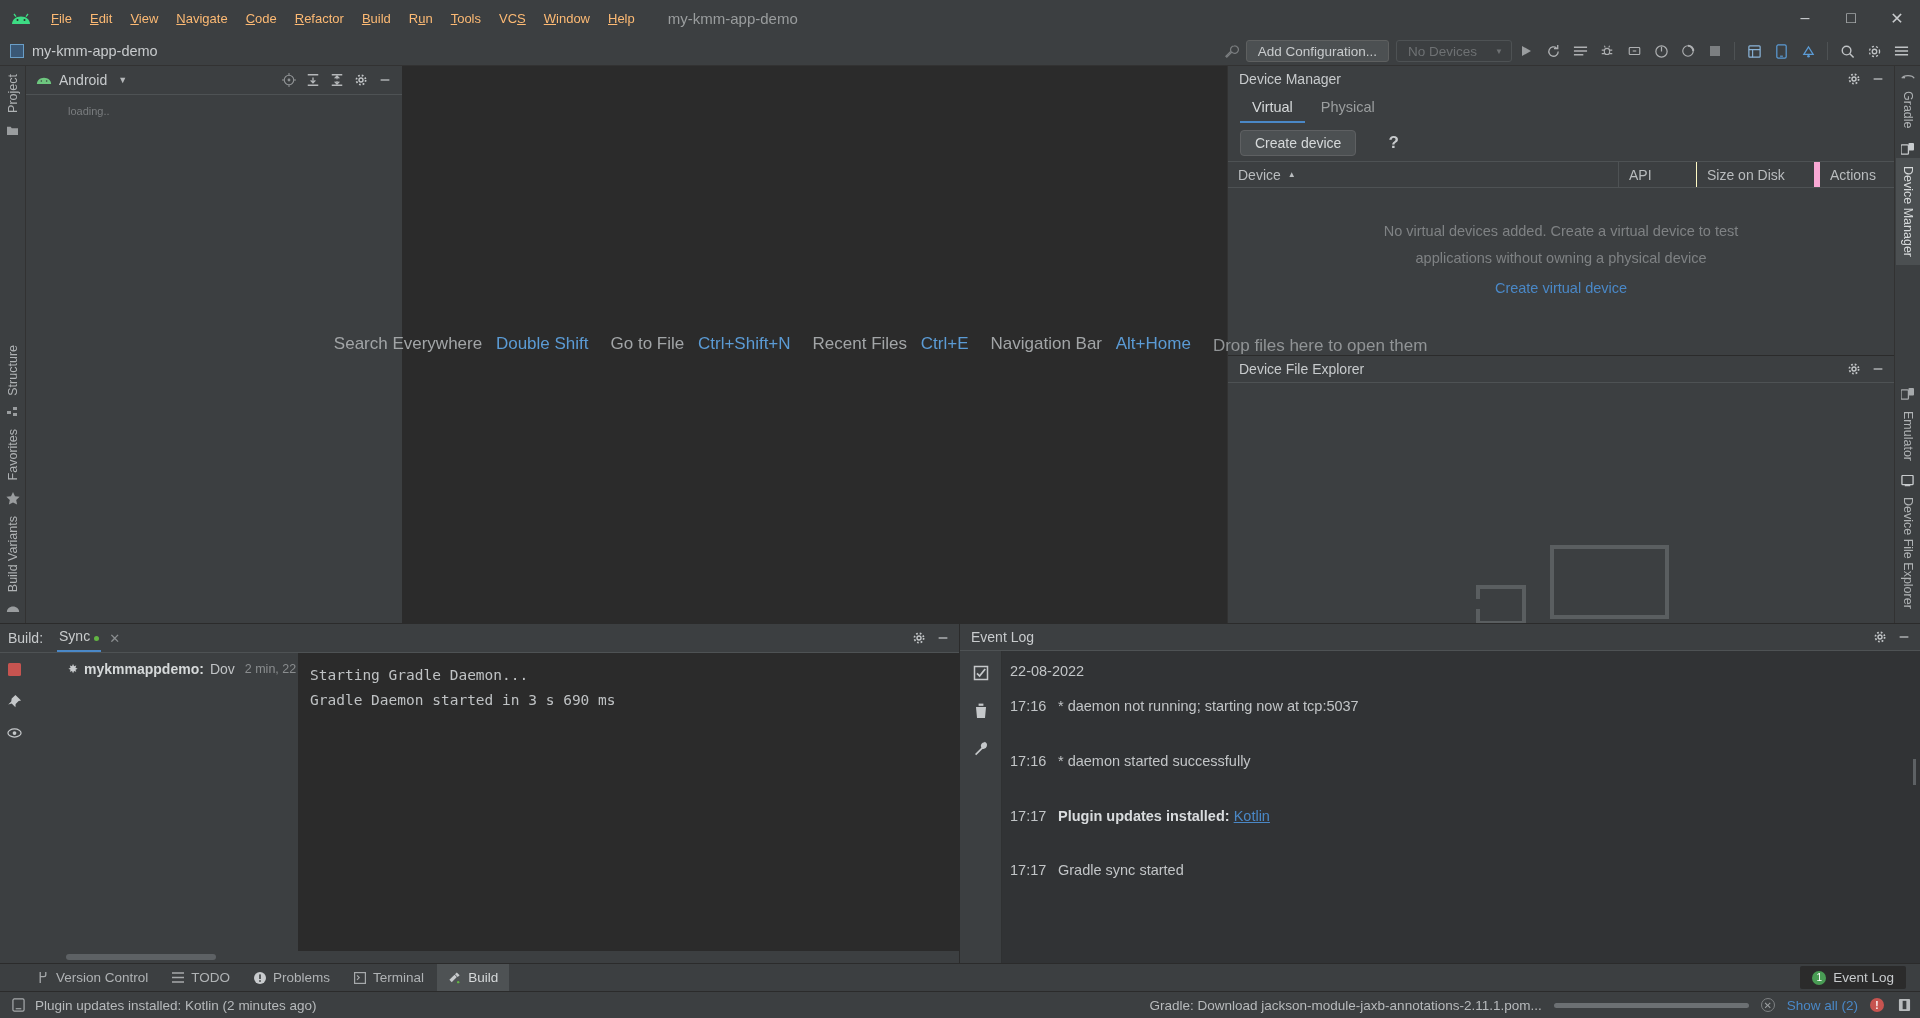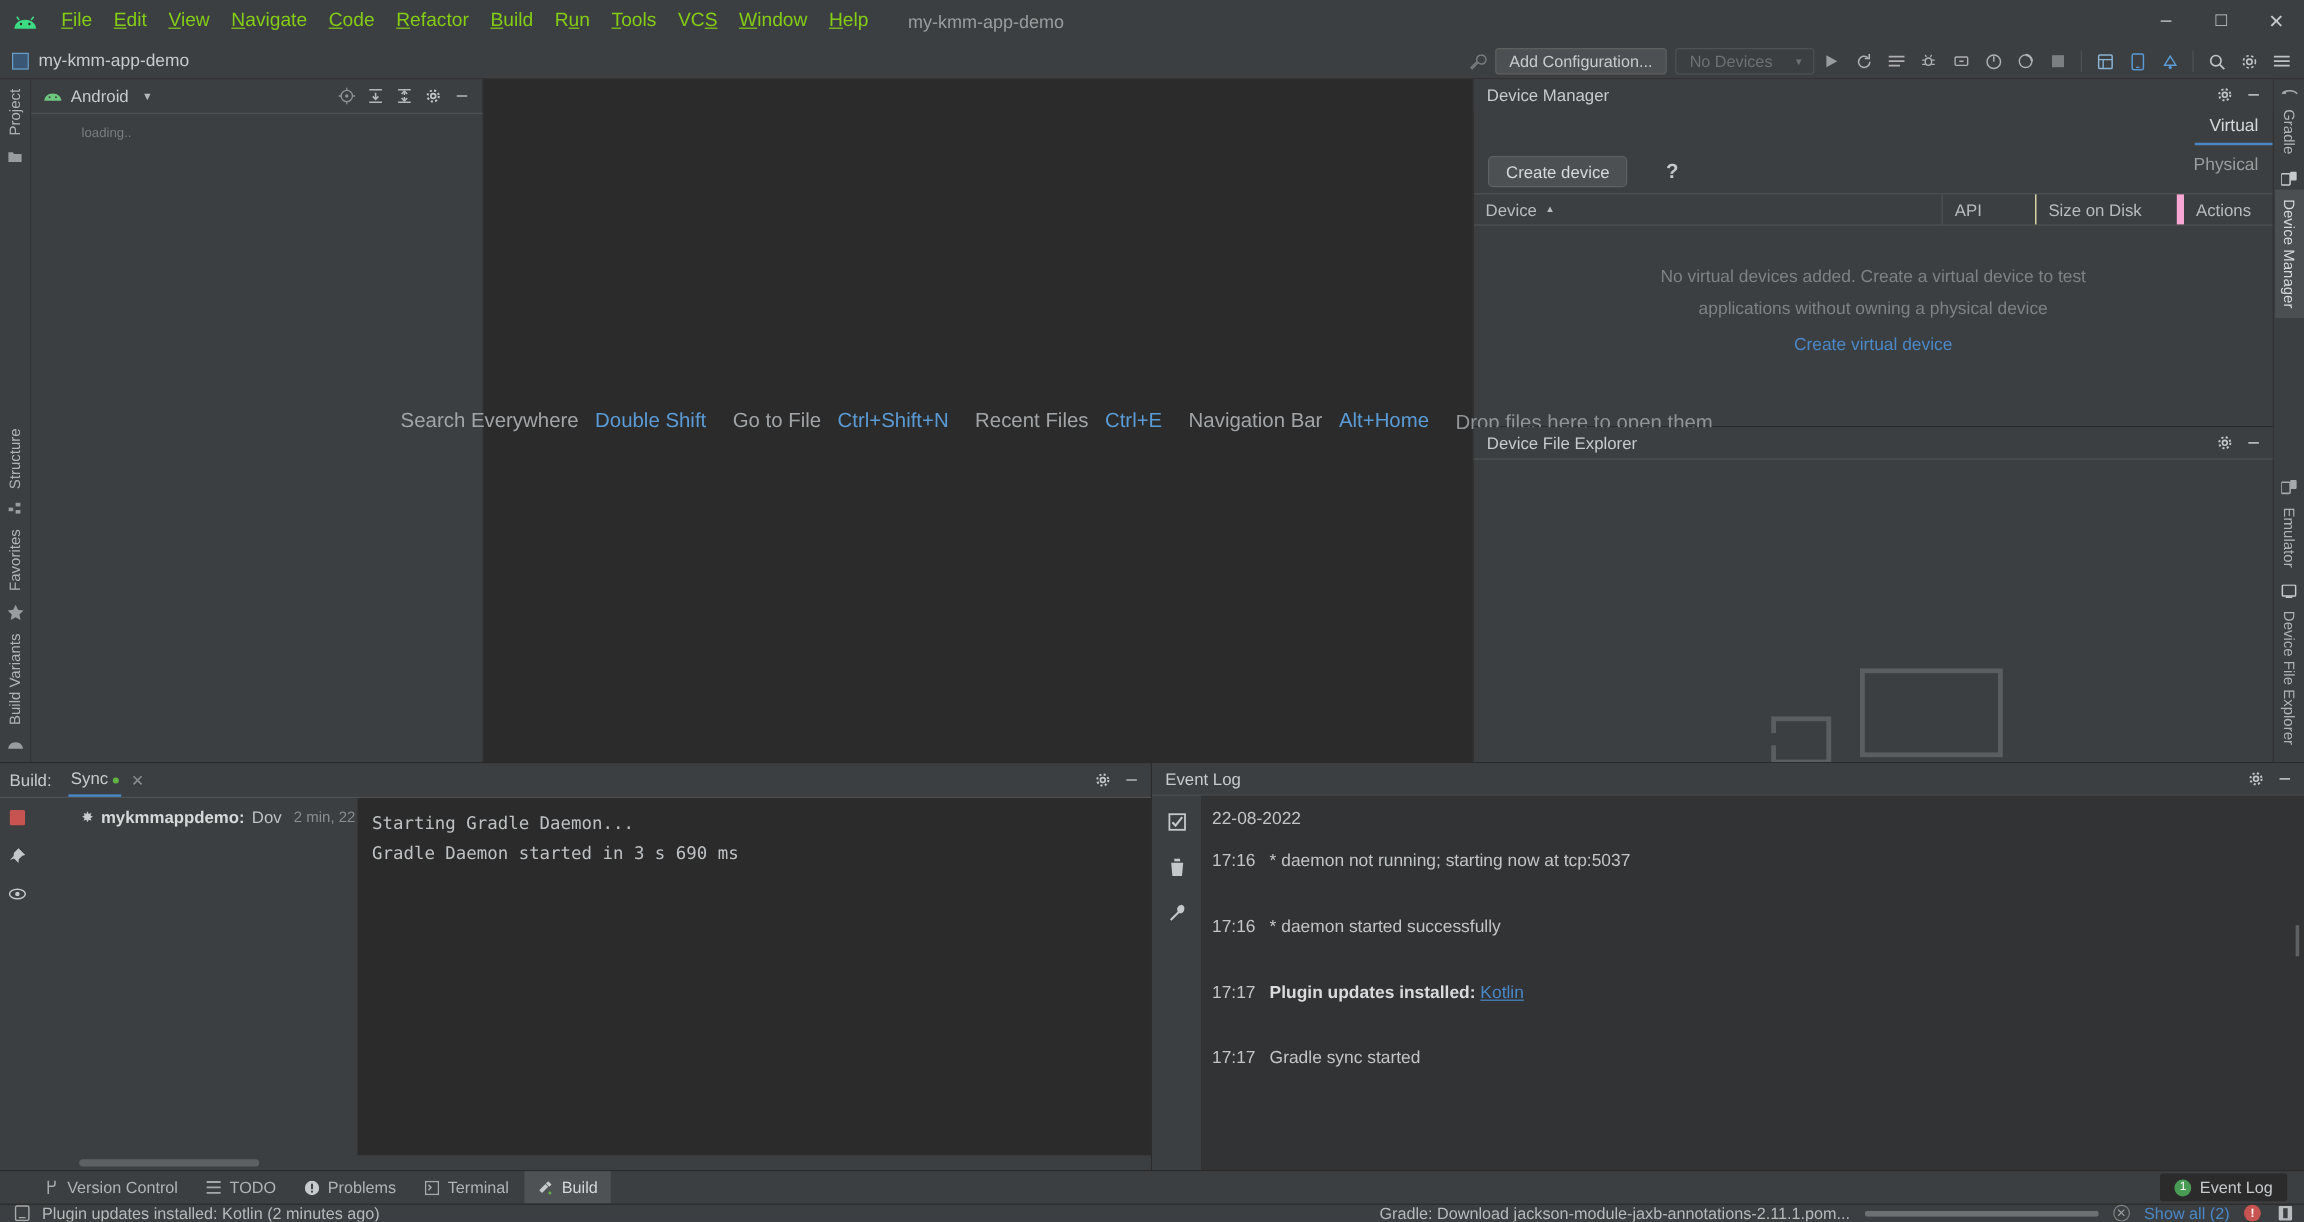--- a/index.html
+++ b/index.html
@@ -12,21 +12,21 @@
   }
   .app{ position:relative; width:1920px; height:1018px; display:flex; flex-direction:column; }
 
   
   .menubar{
     height:36px; background:#3c3f41; display:flex; align-items:center;
     padding-left:10px; flex:none; position:relative;
   }
   .logo{ width:22px; height:22px; margin-right:10px; display:flex; align-items:center; justify-content:center;}
   .menubar .mi{
-    font-size:16px; color:#84cc16; padding:3px 9px; white-space:nowrap; cursor:default;
+    font-size:13px; color:#fdba74; padding:3px 9px; white-space:nowrap; cursor:default;
   }
   .menubar .mi u{ text-decoration:underline; }
   .proj-name-center{ font-size:15px; color:#9a9d9e; margin-left:24px;}
   .winbtns{ position:absolute; right:0; top:0; height:36px; display:flex; align-items:center;}
   .winbtn{ width:46px;height:36px; display:flex;align-items:center;justify-content:center; color:#c8cbcd; font-size:16px;}
 
   
   .toolbar{
     height:30px; background:#3c3f41; display:flex; align-items:center;
     border-bottom:1px solid #323232; flex:none; padding-left:10px; position:relative;
@@ -86,21 +86,21 @@
   
   .rightcol{ width:666px; display:flex; flex-direction:column; flex:none; background:#3c3f41;}
   .dock-head{
     height:26px; display:flex; align-items:center; padding:0 4px 0 11px;
     font-size:14px; color:#c8cbcd; position:relative; background:#3c3f41;
   }
   .dock-actions{ position:absolute;right:5px;display:flex;align-items:center;gap:2px;}
   .da{ width:22px;height:22px;display:flex;align-items:center;justify-content:center;color:#9da0a2;font-size:14px;}
 
   .devmgr{ height:290px; display:flex; flex-direction:column; border-bottom:1px solid #2b2b2b;}
-  .dm-tabs{ height:32px; display:flex; align-items:flex-end; padding-left:12px; gap:4px;flex-direction:column;}
+  .dm-tabs{ height:32px; display:flex; align-items:center; padding-left:12px; gap:4px;}
   .dmtab{ font-size:14.5px; color:#9b9e9f; padding:5px 12px 6px; border-bottom:2px solid transparent;}
   .dmtab.active{ color:#d6d9da; border-bottom:2px solid #4a88c7;}
   .dm-actions{ height:38px; display:flex; align-items:center; padding-left:12px; gap:26px;
                border-bottom:1px solid #4e5254;}
   .btn-create{
     height:26px; padding:0 14px; font-size:14px; color:#d6d9da;
     background:#4c5052; border:1px solid #5e6062; border-radius:4px; display:flex;align-items:center;
   }
   .qm{ font-size:17px; color:#c8cbcd; font-weight:bold; padding:0 6px;}
   .dm-thead{ height:26px; display:flex; align-items:center; font-size:14px; color:#b9bcbe;
@@ -164,21 +164,21 @@
   }
   .bt{ display:flex; align-items:center; gap:7px; font-size:13.5px; color:#b0b3b5; padding:4px 11px; height:100%;}
   .bt.active{ background:#4e5254; color:#d6d9da;}
   .bt .gi{ font-size:13px; color:#a6a9ab;}
   .ev-chip{ margin-left:auto; margin-right:14px; display:flex; align-items:center; gap:7px;
             background:#2b2b2b; padding:4px 12px; border-radius:2px; font-size:13.5px; color:#c8cbcd;}
   .ev-chip .dot{ width:14px;height:14px;border-radius:50%;background:#499c54;color:#fff;font-size:10px;
                  display:flex;align-items:center;justify-content:center;}
 
   .statusbar{
-    height:15px; background:#3c3f41; display:flex; align-items:center; flex:none;
+    height:27px; background:#3c3f41; display:flex; align-items:center; flex:none;
     border-top:1px solid #2b2b2b; padding:0 8px 0 10px; gap:20px; font-size:13.5px; color:#b7babc;
   }
   .sb-left{ display:flex; align-items:center; gap:9px;}
   .sb-right{ margin-left:auto; display:flex; align-items:center; gap:12px;}
   .pbar{ width:195px; height:5px; background:#4e5254; border-radius:3px; overflow:hidden;}
   .pbar i{ display:block; height:100%; width:100%; background:#6c7073;}
   .sb-x{ width:14px;height:14px;border-radius:50%;border:1px solid #7e8183;color:#9da0a2;font-size:10px;
          display:flex;align-items:center;justify-content:center;}
   .sb-link{ color:#4a88c7;}
   .err-dot{ width:14px;height:14px;border-radius:50%;background:#c75450;color:#fff;font-size:10px;

